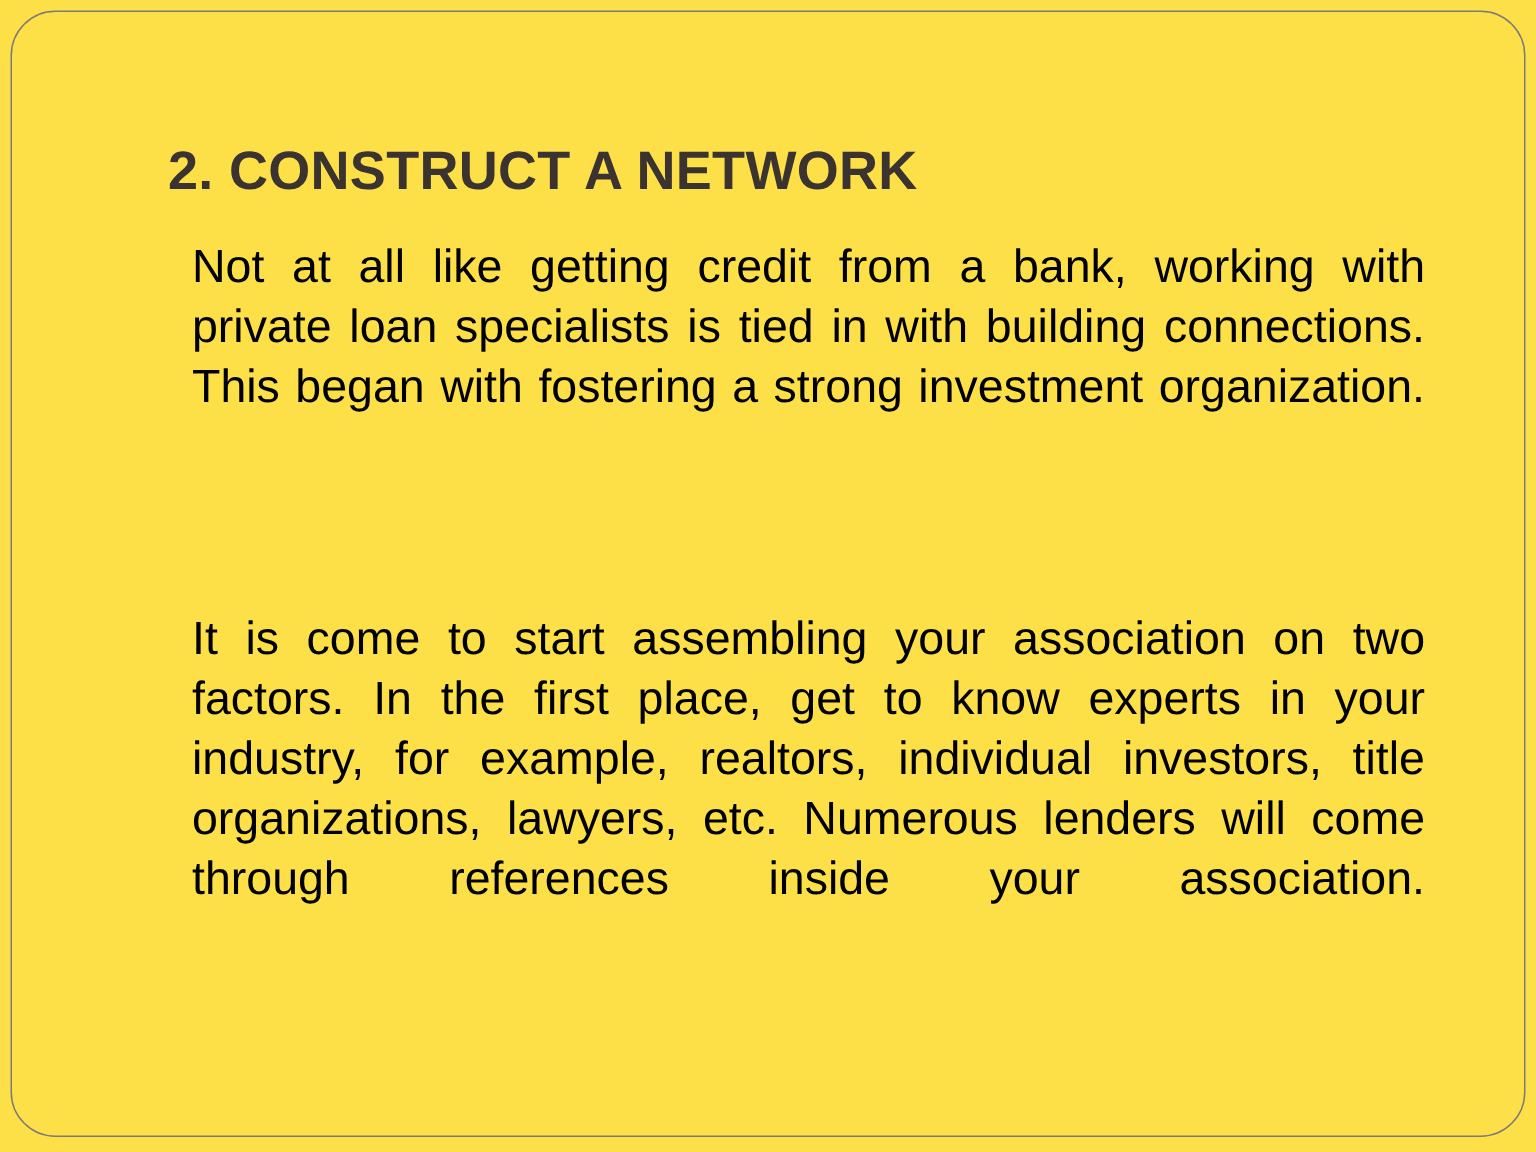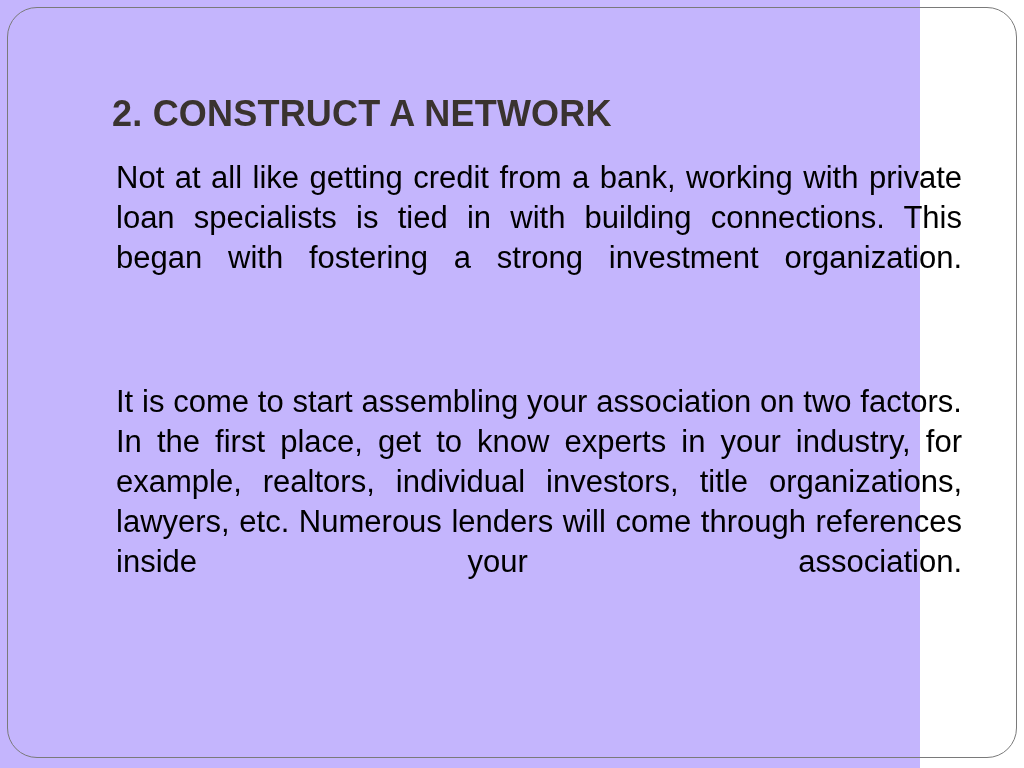--- a/index.html
+++ b/index.html
@@ -9,23 +9,23 @@
   }
   body {
     width: 1024px;
     height: 768px;
     overflow: hidden;
     font-family: "Liberation Sans", "DejaVu Sans", sans-serif;
   }
 
   .slide {
     position: relative;
-    width: 920px;
+    width: 1024px;
     height: 768px;
-    background: #c4b5fd;
+    background: #fde047;
     box-sizing: border-box;
   }
 
   
   .slide-frame {
     position: absolute;
     left: 7px;
     top: 7px;
     width: 1010px;
     height: 751px;
@@ -57,21 +57,21 @@
     margin-top: 22px;
   }
 
   .para {
     font-family: "Liberation Sans", "DejaVu Sans", sans-serif;
     font-size: 31px;
     line-height: 40px;
     color: #000000;
     text-align: justify;
     text-justify: inter-word;
-    margin: 4px;
+    margin: 16px;
     -webkit-hyphens: none;
     hyphens: none;
   }
 
   
   .para::after {
     content: "";
     display: inline-block;
     width: 100%;
   }

